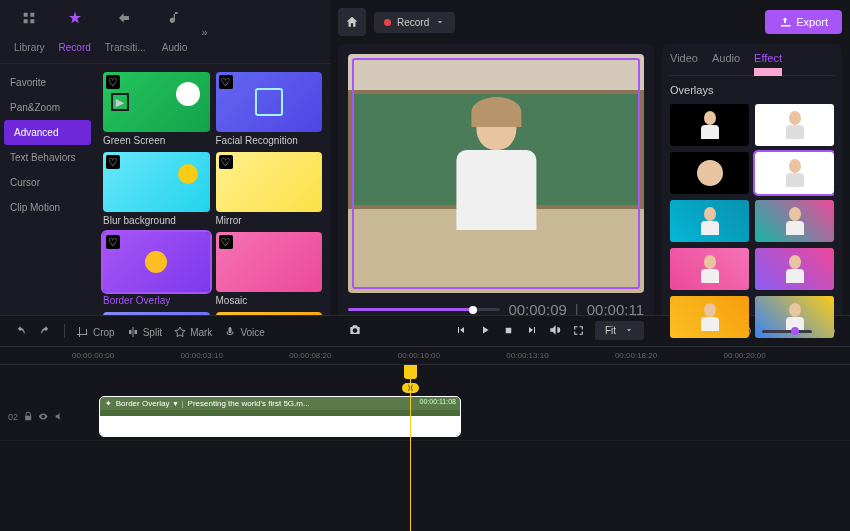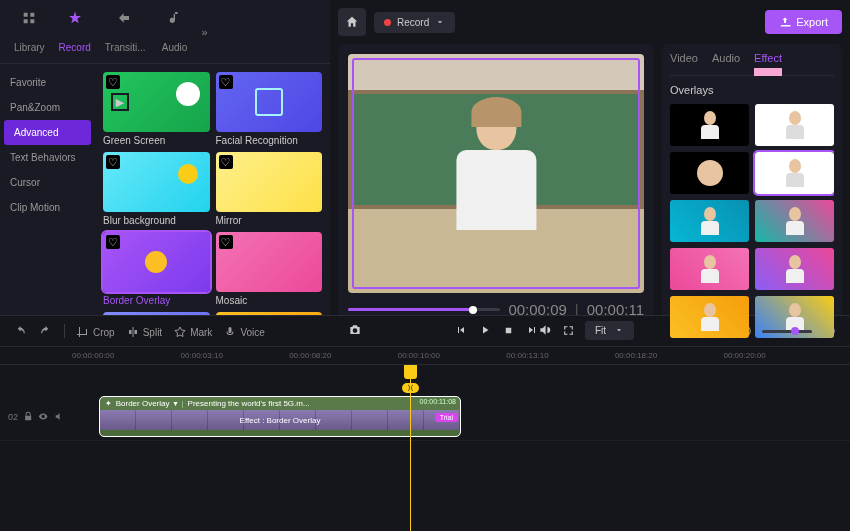--- a/index.html
+++ b/index.html
@@ -41,21 +41,21 @@
 .person-hair{position:absolute;top:-5px;left:-5px;right:-5px;height:30px;background:#b8946a;border-radius:50% 50% 0 0}
 .person-body{width:80px;height:80px;background:#f0f0f0;margin:0 auto;border-radius:10px 10px 0 0}
 .border-over{position:absolute;inset:4px;border:2px solid #a855f7;border-radius:3px;pointer-events:none}
 .playbar{display:flex;align-items:center;gap:8px;margin-top:8px}
 .seek{flex:1;height:3px;background:#3a3a45;border-radius:2px;position:relative;cursor:pointer}
 .seek-fill{position:absolute;left:0;top:0;height:100%;width:82%;background:#a855f7;border-radius:2px}
 .seek-thumb{position:absolute;left:82%;top:50%;transform:translate(-50%,-50%);width:8px;height:8px;background:#fff;border-radius:50%}
 .time{font-size:15px;color:#888;font-variant-numeric:tabular-nums}
 .controls{display:flex;align-items:center;gap:12px;margin-top:6px;justify-content:center;position:relative}
 .ctrl-left{position:absolute;left:0}
-.ctrl-right{position:absolute;right:10px;display:flex;align-items:center;gap:10px}
+.ctrl-right{position:absolute;right:0;display:flex;align-items:center;gap:10px}
 .ctrl-btn{cursor:pointer;color:#ccc;display:flex;align-items:center}
 .fit-sel{background:#2a2a35;padding:4px 10px;border-radius:3px;display:flex;align-items:center;gap:8px;font-size:10px;cursor:pointer}
 .right-panel{width:180px;background:#1a1a24;border-radius:6px;padding:8px;display:flex;flex-direction:column}
 .rp-tabs{display:flex;gap:14px;border-bottom:1px solid #2a2a35;padding-bottom:6px;margin-bottom:8px}
 .rp-tab{font-size:11px;color:#888;cursor:pointer;padding-bottom:4px}
 .rp-tab.active{color:#a855f7;border-bottom:8px solid #f9a8d4;margin-bottom:-7px}
 .rp-title{font-size:11px;color:#ccc;margin-bottom:8px}
 .overlay-grid{display:grid;grid-template-columns:1fr 1fr;gap:6px;overflow-y:auto}
 .ov-thumb{height:42px;border-radius:3px;position:relative;overflow:hidden;cursor:pointer}
 .ov-thumb.sel{outline:2px solid #a855f7}
@@ -439,35 +439,19 @@
         <div class="track-body">
           <div class="clip">
             <div class="clip-header">
               <span>✦</span>
                 <span>Border Overlay</span>
                 <span>▾</span>
               <span style="color:#aaccaa">|</span>
               <span>Presenting the world's first 5G.m...</span>
               <span class="clip-time">00:00:11:08</span>
             </div>
-            <div class="clip-effect">
-              <div class="clip-frames">
-                  <div class="clip-frame"></div>
-                  <div class="clip-frame"></div>
-                  <div class="clip-frame"></div>
-                  <div class="clip-frame"></div>
-                  <div class="clip-frame"></div>
-                  <div class="clip-frame"></div>
-                  <div class="clip-frame"></div>
-                  <div class="clip-frame"></div>
-                  <div class="clip-frame"></div>
-                  <div class="clip-frame"></div>
-                </div>
-              <span class="clip-label">Effect : Border Overlay</span>
-              <div class="trial">Trial</div>
-            </div>
             <div class="clip-audio"></div>
           </div>
         </div>
       </div>
     </div>
   </div>
 </div>
 
 </body></html>

